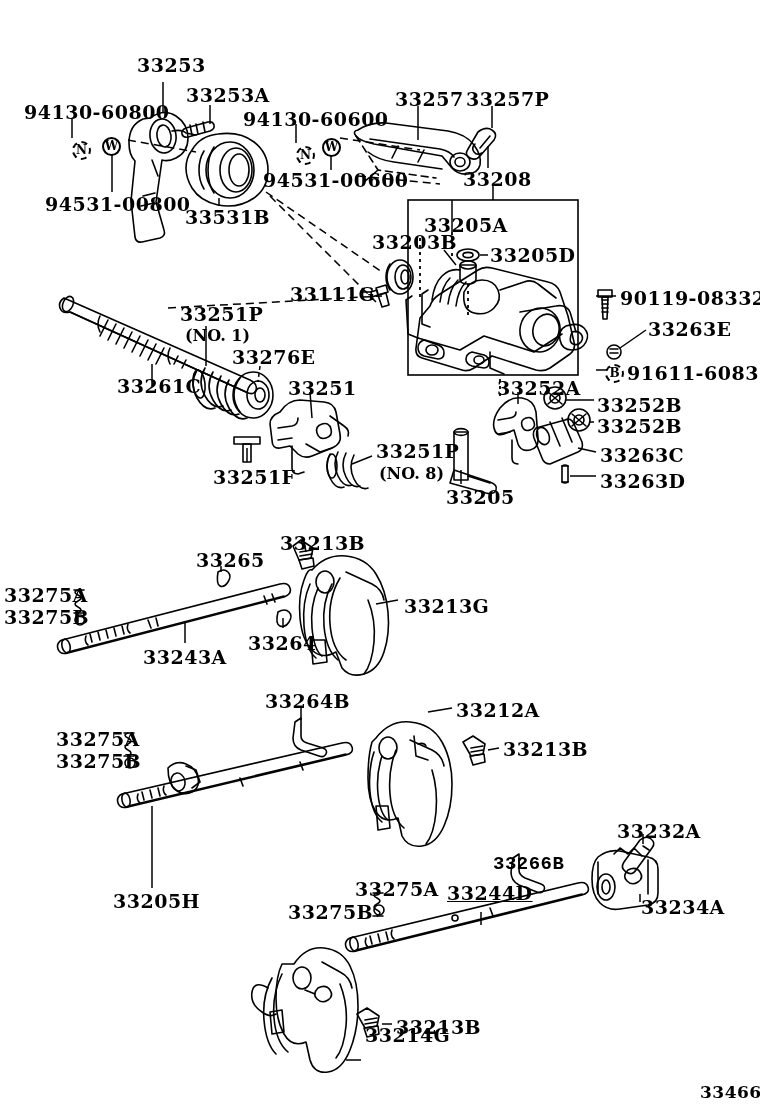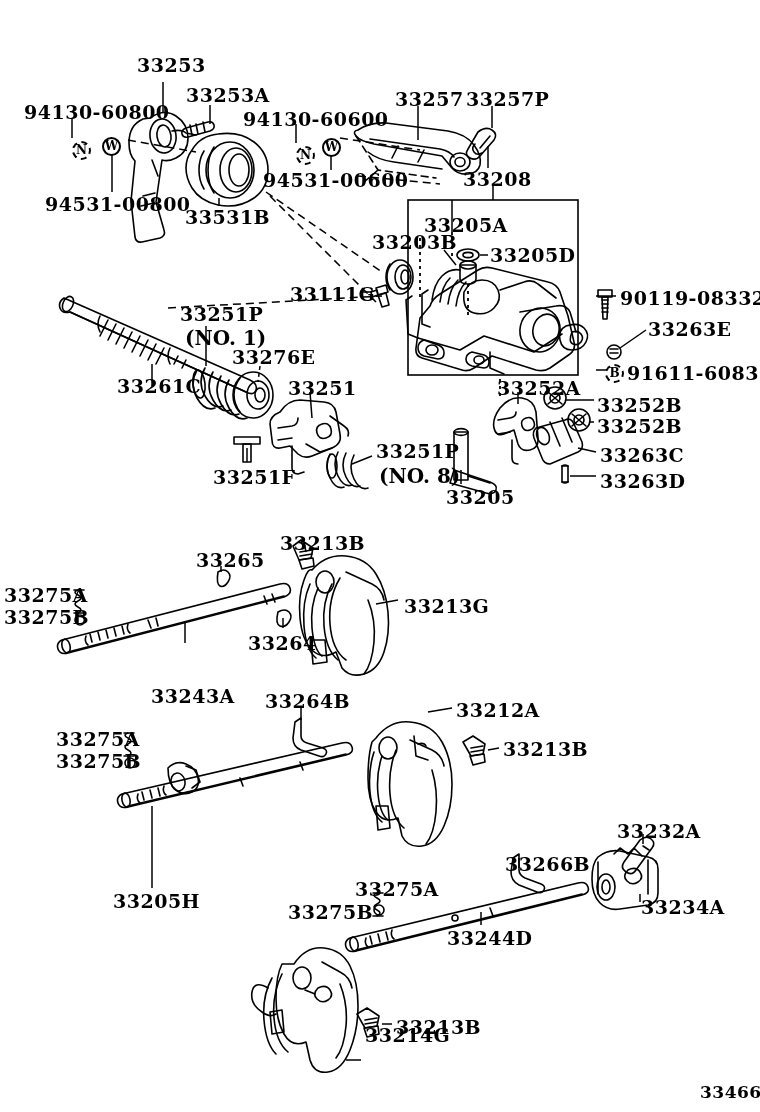--- a/index.html
+++ b/index.html
@@ -24,21 +24,21 @@
     font-family: "DejaVu Serif", serif;
     font-weight: 700;
     font-size: 19px;
     letter-spacing: 0.5px;
     color: #000;
     white-space: nowrap;
     line-height: 1.05;
     -webkit-font-smoothing: none;
   }
   .lbl.sub {
-    font-size: 20px;
+    font-size: 16px;
     letter-spacing: 0px;
   }
   .figid {
     position: absolute;
     font-family: "DejaVu Serif", serif;
     font-weight: 700;
     font-size: 17px;
     letter-spacing: 0.5px;
     color: #000;
   }
@@ -525,33 +525,33 @@
     <div class="lbl" style="left: 117px; top: 377px;">33261C</div>
     <div class="lbl" style="left: 213px; top: 468px;">33251F</div>
     <div class="lbl" style="left: 376px; top: 442px;">33251P</div>
     <div class="lbl sub" style="left: 379px; top: 466px;">(NO. 8)</div>
     <div class="lbl" style="left: 280px; top: 534px;">33213B</div>
     <div class="lbl" style="left: 196px; top: 551px;">33265</div>
     <div class="lbl" style="left: 4px; top: 586px;">33275A</div>
     <div class="lbl" style="left: 4px; top: 608px;">33275B</div>
     <div class="lbl" style="left: 404px; top: 597px;">33213G</div>
     <div class="lbl" style="left: 248px; top: 634px;">33264</div>
-    <div class="lbl" style="left: 151px; top: 648px; margin-top: 39px;">33243A</div>
+    <div class="lbl" style="left: 143px; top: 648px;">33243A</div>
     <div class="lbl" style="left: 265px; top: 692px;">33264B</div>
     <div class="lbl" style="left: 456px; top: 701px;">33212A</div>
     <div class="lbl" style="left: 56px; top: 730px;">33275A</div>
     <div class="lbl" style="left: 503px; top: 740px;">33213B</div>
     <div class="lbl" style="left: 56px; top: 752px;">33275B</div>
     <div class="lbl" style="left: 113px; top: 892px;">33205H</div>
     <div class="lbl" style="left: 617px; top: 822px;">33232A</div>
-    <div class="lbl" style="left: 505px; top: 855px;">33266B</div>
+    <div class="lbl" style="left: 493px; top: 855px; font-family: Liberation Mono, monospace;">33266B</div>
     <div class="lbl" style="left: 355px; top: 880px;">33275A</div>
     <div class="lbl" style="left: 621px; top: 898px; margin-left: 20px;">33234A</div>
     <div class="lbl" style="left: 288px; top: 903px;">33275B</div>
-    <div class="lbl" style="left: 447px; top: 929px;">33244D</div>
+    <div class="lbl" style="left: 447px; top: 884px; text-decoration: underline;">33244D</div>
     <div class="lbl" style="left: 396px; top: 1018px;">33213B</div>
     <div class="lbl" style="left: 365px; top: 1026px;">33214G</div>
   </div>
 <div id="markers">
     <div class="marker dashed" style="left: 72px; top: 141px;">N</div>
     <div class="marker" style="left: 102px; top: 137px;">W</div>
     <div class="marker dashed" style="left: 296px; top: 146px;">N</div>
     <div class="marker" style="left: 322px; top: 138px;">W</div>
     <div class="marker dashed" style="left: 605px; top: 364px;">B</div>
   </div>

